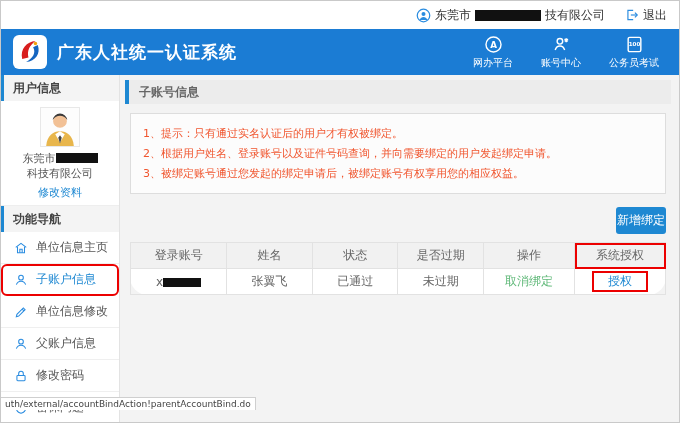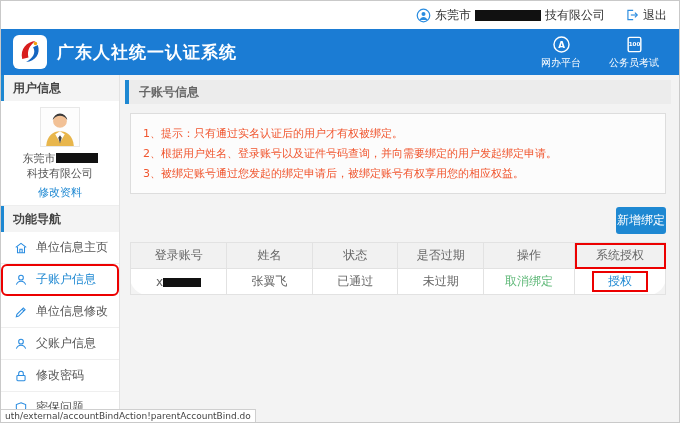--- a/index.html
+++ b/index.html
@@ -53,21 +53,21 @@
   thead th { background:#f1f1f1; }
   .link-cancel { color:#5fb878; cursor:pointer; text-decoration:none; }
   .auth-wrap { display:inline-block; border:2px solid #ec0000; padding:0 14px; }
   .link-auth { color:#1e88d2; cursor:pointer; text-decoration:none; }
 
   
   .redact { display:inline-block; background:#111; vertical-align:-1px; }
   .r-top  { width:66px; height:11px; }
   .r-side { width:42px; height:10px; }
   .r-cell { width:38px; height:9px; }
-  .statusbar { position:absolute; left:0; bottom:0; background:#fff; border:1px solid #cfcfcf;
+  .statusbar { position:absolute; left:0; bottom:12px; background:#fff; border:1px solid #cfcfcf;
                border-left:none; border-bottom:none; font-size:9px; color:#444;
                padding:1px 4px; z-index:5; }
   svg { display:block; }
 </style>
 </head>
 <body>
 
 <div class="screen">
 
   <div class="topbar">
@@ -106,20 +106,30 @@
     <div class="app-title">广东人社统一认证系统</div>
     <nav class="header-nav">
       <a class="hn-item">
         <span>
           <svg width="19" height="19" viewBox="0 0 24 24">
             <circle cx="12" cy="12" r="9.5" fill="none" stroke="#fff" stroke-width="1.8"></circle>
             <text x="12" y="16" font-size="11" fill="#fff" text-anchor="middle" font-weight="bold">A</text>
           </svg>
         </span>
         <span>网办平台</span>
+      </a>
+      <a class="hn-item">
+        <span>
+          <svg width="19" height="19" viewBox="0 0 24 24" fill="none" stroke="#fff" stroke-width="1.8">
+            <circle cx="10" cy="8" r="3.5"></circle>
+            <path d="M4 19c1.2-3.4 3.5-5 6-5s4.8 1.6 6 5"></path>
+            <path d="M18 4v5M15.8 5.2l4.4 2.6M20.2 5.2l-4.4 2.6"></path>
+          </svg>
+        </span>
+        <span>账号中心</span>
       </a>
       <a class="hn-item">
         <span>
           <svg width="19" height="19" viewBox="0 0 24 24">
             <rect x="4" y="3" width="16" height="18" rx="2" fill="none" stroke="#fff" stroke-width="1.8"></rect>
             <text x="12" y="14.5" font-size="7" fill="#fff" text-anchor="middle" font-weight="bold">100</text>
           </svg>
         </span>
         <span>公务员考试</span>
       </a>

